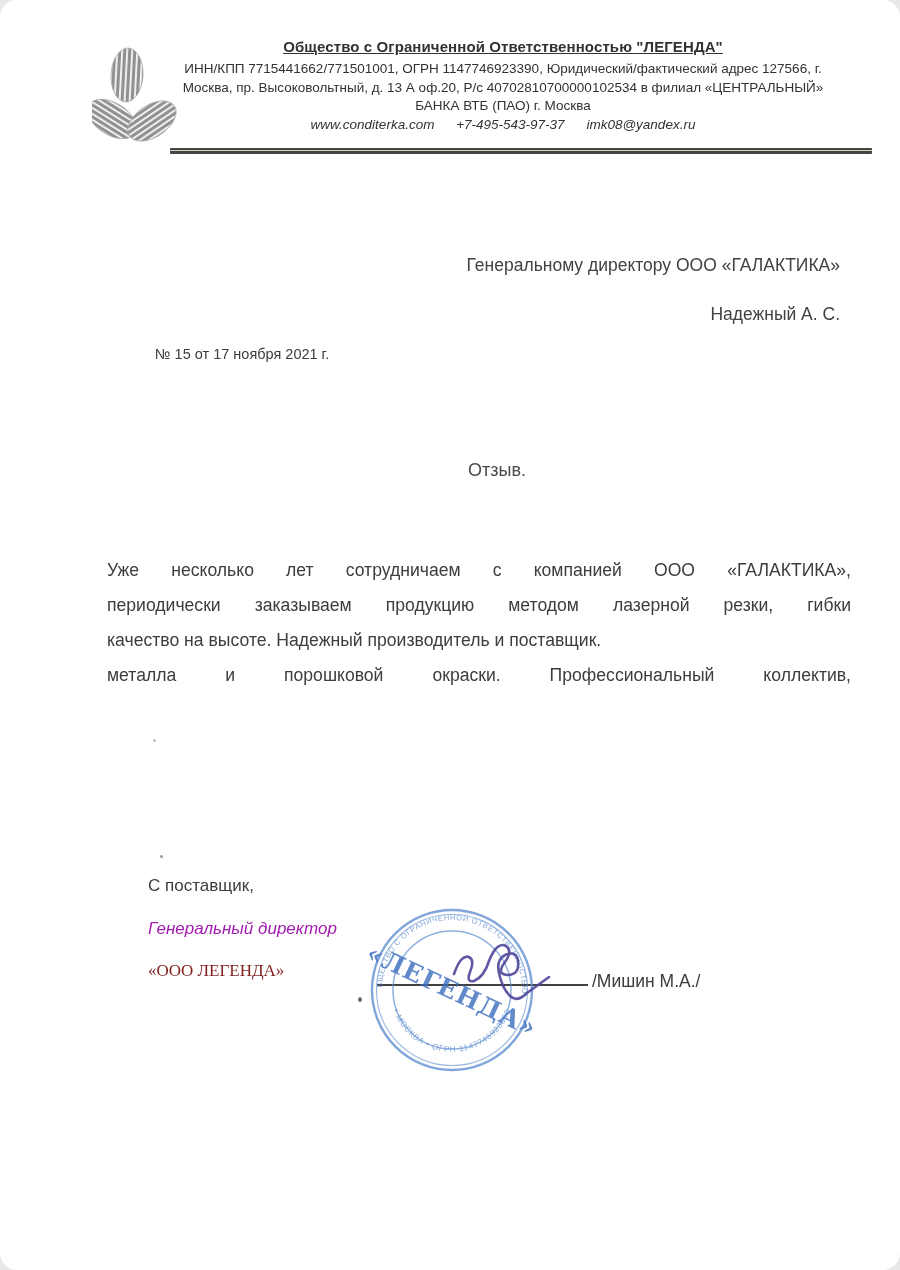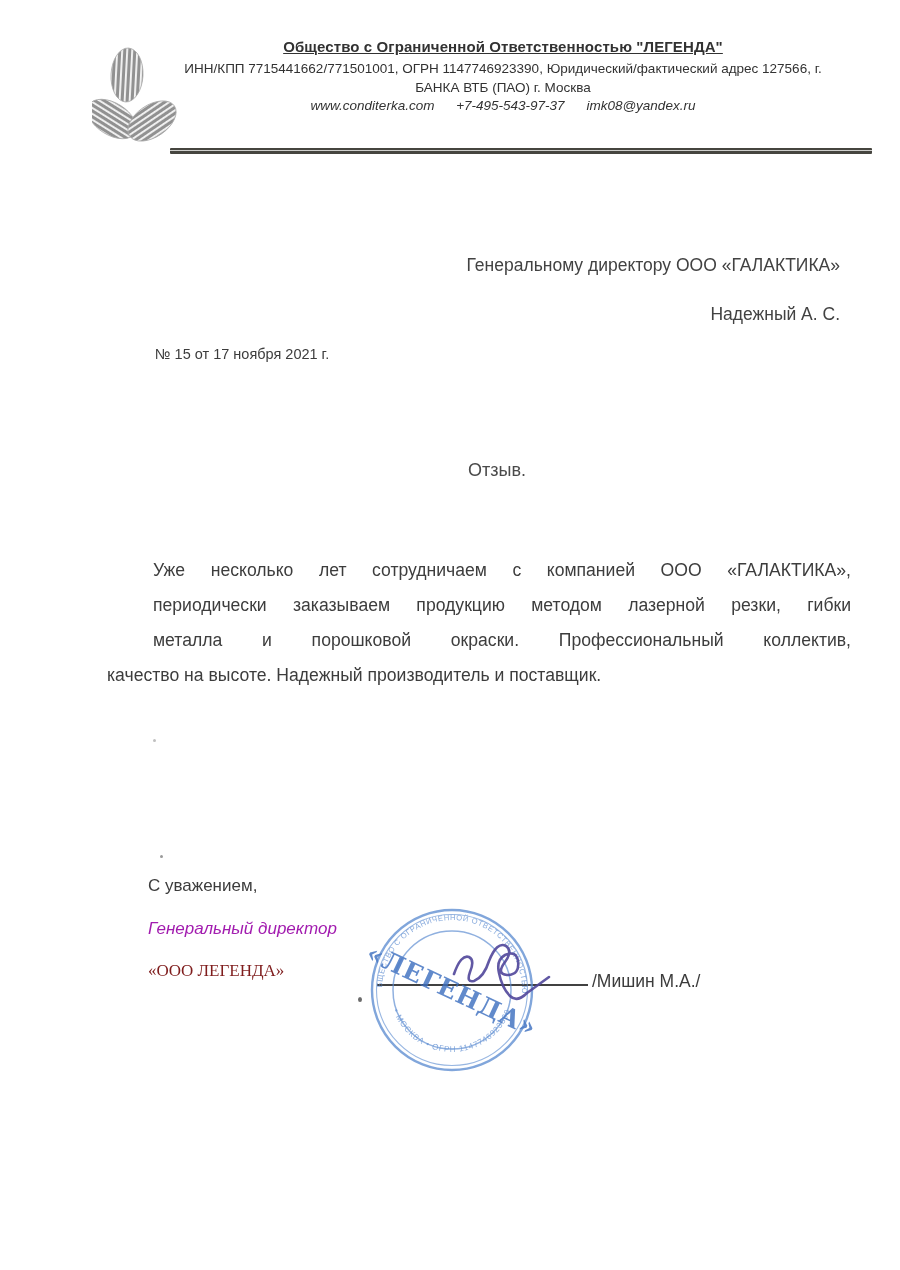--- a/index.html
+++ b/index.html
@@ -1,19 +1,19 @@
 <!DOCTYPE html>
 <html><head>
 <meta charset="utf-8">
 <style>
   html,body{margin:0;padding:0;background:#e8e8e8;}
   .page{
     position:relative;width:900px;height:1270px;margin:0 auto;
     background:#ffffff;overflow:hidden;
-    font-family:"Liberation Sans",sans-serif;color:#3e3e3e;
+    font-family:"Liberation Sans",sans-serif;color:#3e3e3e;border-radius:17px;
   }
   
   .logo{position:absolute;left:92px;top:42px;}
   .head-text{
     position:absolute;left:153px;top:38px;width:700px;
     text-align:center;color:#323232;
   }
   .company-title{
     font-size:15px;font-weight:bold;text-decoration:underline;
     margin-bottom:5px;letter-spacing:.1px;
@@ -29,21 +29,21 @@
   
   .recipient-1{position:absolute;right:60px;top:255px;font-size:17.5px;color:#424242;}
   .recipient-2{position:absolute;right:60px;top:304px;font-size:17.5px;color:#424242;}
   .reference{position:absolute;left:155px;top:346px;font-size:14.5px;color:#3c3c3c;}
   
   .subject{position:absolute;left:497px;top:460px;transform:translateX(-50%);
     font-size:18px;color:#4a4a4a;}
   .body-block{position:absolute;left:107px;top:553px;width:744px;
     font-size:17.6px;line-height:35px;color:#3d3d3d;}
   .body-line{white-space:normal;}
-  .body-line.just{text-align:justify;text-align-last:justify;margin-left:46px;}
+  .body-line.just{text-align:justify;text-align-last:justify;}
   
   .sig-1{position:absolute;left:148px;top:876px;font-size:17px;color:#3c3c3c;}
   .sig-2{position:absolute;left:148px;top:919px;font-size:17px;color:#a21caf;font-style:italic;}
   .sig-3{position:absolute;left:148px;top:961px;font-size:17px;color:#7f1d1d;font-family:Liberation Serif, serif;}
   .sig-line{position:absolute;left:377px;top:984px;width:211px;height:2px;background:#414141;}
   .sig-name{position:absolute;left:592px;top:971px;font-size:17.5px;color:#3c3c3c;}
   .stamp{position:absolute;left:368px;top:906px;opacity:.9;}
   .autograph{position:absolute;left:440px;top:922px;}
   
   .speck{position:absolute;background:#9a9a9a;border-radius:50%;}
@@ -70,44 +70,45 @@
       <ellipse cx="20" cy="77" rx="16" ry="27" fill="url(#seedStripes)" stroke="#a9a9a9" stroke-width="0.8"></ellipse>
     </g>
     <g transform="rotate(56 60 79)">
       <ellipse cx="60" cy="79" rx="16" ry="27" fill="url(#seedStripes)" stroke="#a9a9a9" stroke-width="0.8"></ellipse>
     </g>
   </svg>
 
   <div class="head-text">
     <div class="company-title">Общество с Ограниченной Ответственностью "ЛЕГЕНДА"</div>
     <div class="head-line">ИНН/КПП 7715441662/771501001, ОГРН 1147746923390, Юридический/фактический адрес 127566, г.</div>
+    <div class="head-line">Москва, пр. Высоковольтный, д. 13 А оф.20, Р/с 40702810700000102534 в филиал «ЦЕНТРАЛЬНЫЙ»</div>
     <div class="head-line">БАНКА  ВТБ (ПАО) г. Москва</div>
     <div class="head-contacts">
       <span>www.conditerka.com</span>
       <span>+7-495-543-97-37</span>
       <span>imk08@yandex.ru</span>
     </div>
   </div>
   <div class="head-rule"></div>
 
   <div class="recipient-1">Генеральному директору ООО «ГАЛАКТИКА»</div>
   <div class="recipient-2">Надежный А. С.</div>
 
   <div class="reference">№ 15 от 17 ноября 2021 г.</div>
 
   <div class="subject">Отзыв.</div>
 
   <div class="body-block">
     <div class="body-line just">Уже несколько лет сотрудничаем с компанией ООО «ГАЛАКТИКА»,</div>
     <div class="body-line just">периодически заказываем продукцию методом лазерной резки, гибки</div>
+    <div class="body-line">качество на высоте. Надежный производитель и поставщик.</div>
     <div class="body-line just">металла и порошковой окраски. Профессиональный коллектив,</div>
-    <div class="body-line">качество на высоте. Надежный производитель и поставщик.</div>
   </div>
 
-  <div class="sig-1">С уважением,</div>
+  <div class="sig-1">С поставщик,</div>
   <div class="sig-2">Генеральный директор</div>
   <div class="sig-3">«ООО ЛЕГЕНДА»</div>
   <div class="sig-line"></div>
   <div class="sig-name">/Мишин М.А./</div>
 
   <svg class="stamp" width="168" height="168" viewBox="0 0 168 168">
     <defs>
       <path id="arcTop" d="M 14 84 A 70 70 0 1 1 154 84"></path>
       <path id="arcBottom" d="M 22 84 A 62 62 0 0 0 146 84"></path>
     </defs>

